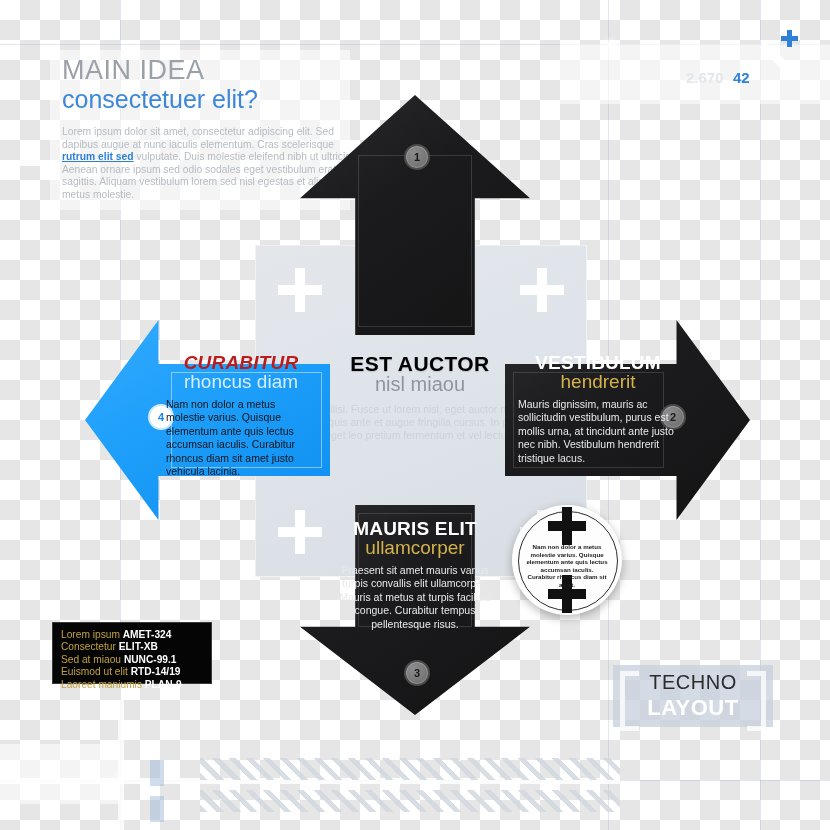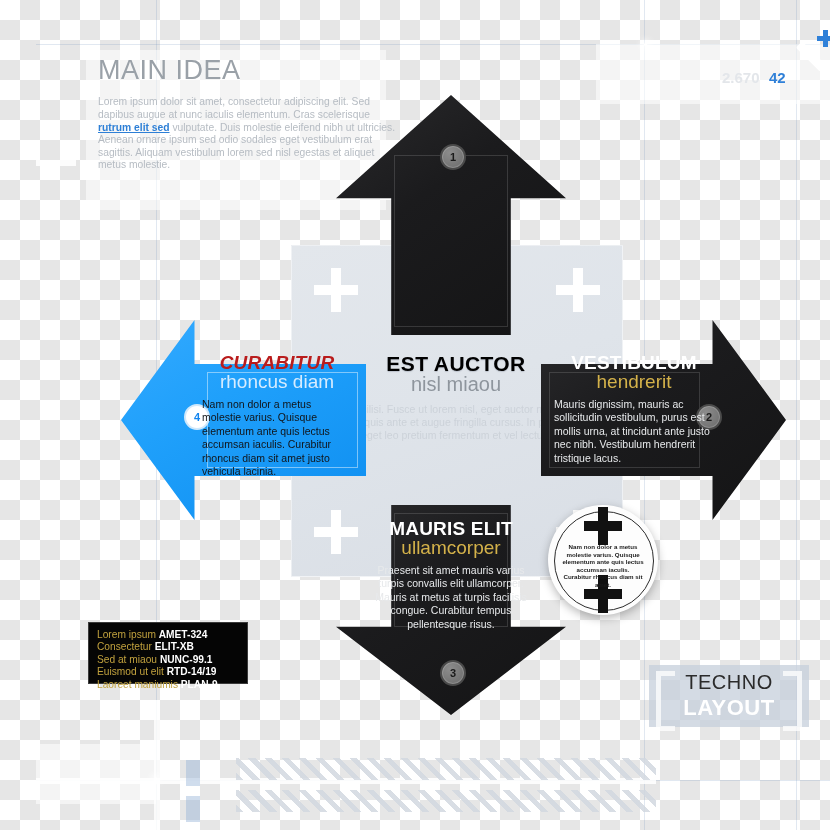--- a/index.html
+++ b/index.html
@@ -4,21 +4,21 @@
 <style>
   html,body{margin:0;padding:0;}
   body{
     width:830px;height:830px;
     font-family:"Liberation Sans", sans-serif;
     overflow:hidden;position:relative;
     background:
       
       repeating-conic-gradient(#e6e6e6 0% 25%, #ffffff 0% 50%) 0 0/40px 40px;
   }
-  #stage{position:absolute;inset:0;margin-left:36px;}
+  #stage{position:absolute;inset:0;}
 
   
   .bg-layer{position:absolute;inset:0;pointer-events:none;}
   .vline{position:absolute;top:0;bottom:0;width:1px;background:rgba(120,150,190,.22);}
   .hline{position:absolute;left:0;right:0;height:1px;background:rgba(120,150,190,.22);}
   .whline{position:absolute;height:6px;background:rgba(255,255,255,.85);}
   .wvline{position:absolute;width:6px;background:rgba(255,255,255,.8);}
   .softbox{position:absolute;background:rgba(255,255,255,.55);}
   .stripes{
     position:absolute;
@@ -157,20 +157,21 @@
 
     <div class="sparkle" style="left:118px;top:777px;"></div>
     <div class="sparkle" style="left:608px;top:43px;"></div>
 
     <div class="whitestreak" style="left:758px;top:52px;width:34px;height:9px;"></div>
     <div class="whitestreak" style="left:382px;top:570px;width:30px;height:8px;opacity:.85;"></div>
   </div>
 
   <div class="header">
     <div class="h-main">MAIN IDEA</div>
+    <div class="h-sub">consectetuer elit?</div>
     <div class="h-body">
       <span>Lorem ipsum dolor sit amet, consectetur adipiscing elit. Sed dapibus augue at nunc iaculis elementum. Cras scelerisque </span><a class="lnk" href="#">rutrum elit sed</a><span> vulputate. Duis molestie eleifend nibh ut ultricies. Aenean ornare ipsum sed odio sodales eget vestibulum erat sagittis. Aliquam vestibulum lorem sed nisl egestas et aliquet metus molestie.</span>
     </div>
   </div>
 
   <div class="meta-faint">2.670</div>
   <div class="meta-num">42</div>
   <div class="plus-blue"></div>
 
   <div class="center-panel">

